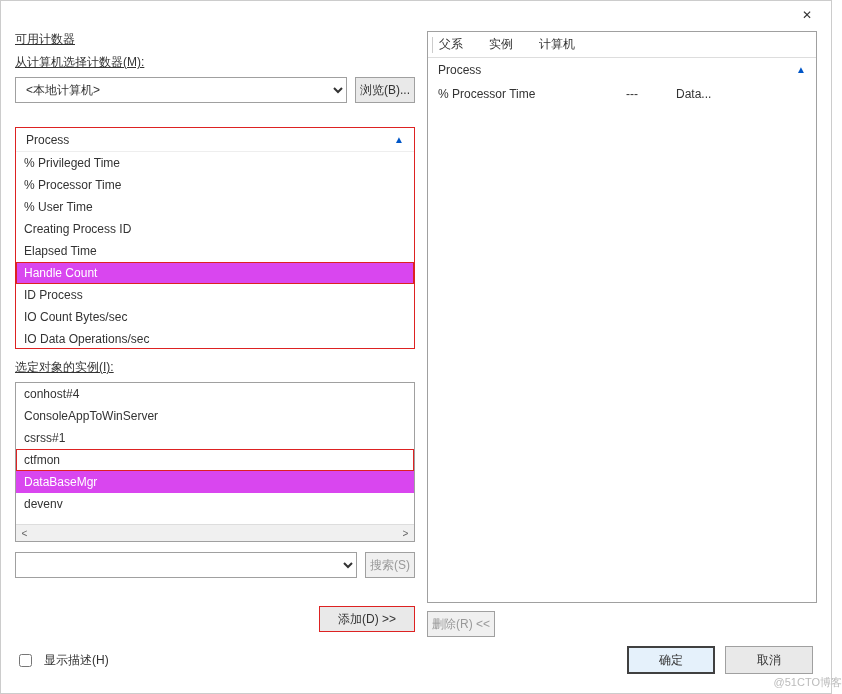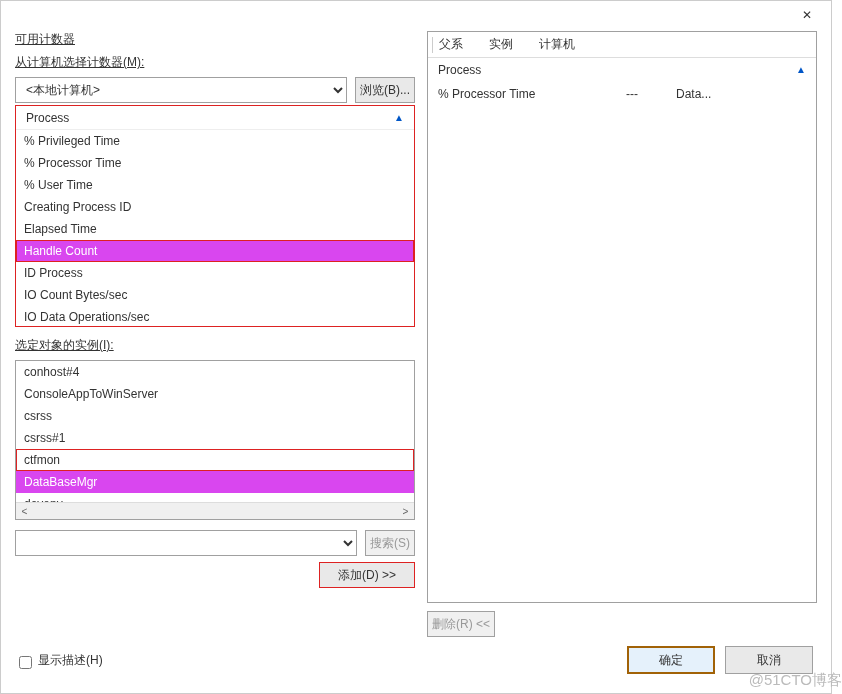--- a/index.html
+++ b/index.html
@@ -4,21 +4,21 @@
 <style>
 * { box-sizing: border-box; margin: 0; padding: 0; font-family: "Microsoft YaHei", "Segoe UI", Arial, sans-serif; font-size: 12px; color: #333; }
 body { background: #fff; width: 842px; height: 694px; position: relative; }
 .dialog { width: 832px; height: 694px; border: 1px solid #ccc; background: #fff; position: relative; display: flex; flex-direction: column; }
 .titlebar { height: 30px; display: flex; justify-content: flex-end; align-items: flex-start; padding-right: 2px; }
 .close-btn { width: 44px; height: 28px; display: flex; align-items: center; justify-content: center; cursor: pointer; font-size: 14px; }
 .content { flex: 1; display: flex; padding: 0 14px; gap: 12px; }
 .left-pane { width: 400px; display: flex; flex-direction: column; }
 .right-pane { flex: 1; display: flex; flex-direction: column; }
 .section-title { margin-bottom: 6px; text-decoration: underline; }
-.row { display: flex; align-items: center; gap: 8px; margin-bottom: 2px; }
+.row { display: flex; align-items: center; gap: 8px; margin-bottom: 24px; }
 select.combo, input.combo { height: 26px; border: 1px solid #a0a0a0; background: #fff; padding: 0 6px; flex: 1; }
 button.btn { height: 26px; border: 1px solid #a0a0a0; background: #e9e9e9; padding: 0 4px; cursor: pointer; }
 button.btn:disabled { color: #999; background: #f0f0f0; cursor: default; }
 .listbox { border: 1px solid #a0a0a0; background: #fff; overflow: hidden; position: relative; display: flex; flex-direction: column; }
 .list-scrollable { overflow-y: scroll; flex: 1; }
 .listbox.counters { height: 222px; margin-bottom: 10px; }
 .listbox.instances { height: 160px; margin-bottom: 10px; }
 .list-item { height: 22px; line-height: 22px; padding: 0 8px; cursor: default; white-space: nowrap; overflow: hidden; }
 .list-item.sel { background: #d946ef; color: #fff; }
 .group-header { height: 24px; line-height: 24px; padding: 0 10px; color: #0056c7; display: flex; justify-content: space-between; align-items: center; cursor: pointer; border-bottom: 1px solid #eee; }
@@ -27,26 +27,26 @@
 .th { padding: 0 6px; }
 .th.c1 { flex: 2.2; } .th.c2 { width: 50px; } .th.c3 { width: 50px; } .th.c4 { flex: 1; }
 .table-group { height: 24px; line-height: 24px; padding: 0 10px; color: #0056c7; display: flex; justify-content: space-between; align-items: center; }
 .table-row { display: flex; height: 24px; align-items: center; padding: 0 4px; }
 .td { padding: 0 6px; overflow: hidden; white-space: nowrap; }
 .td.c1 { flex: 2.2; } .td.c2 { width: 50px; } .td.c3 { width: 50px; } .td.c4 { flex: 1; }
 .hscroll { height: 17px; background: #f0f0f0; border-top: 1px solid #ddd; display: flex; justify-content: space-between; }
 .hscroll span { width:17px; text-align:center; font-size:10px; color:#666; line-height:17px; }
 .add-row { display: flex; justify-content: flex-end; margin-top: 4px; }
 .footer { height: 56px; border-top: 0; display: flex; justify-content: space-between; align-items: center; padding: 0 18px 10px 18px; }
-.checkbox-row { display:flex; align-items:flex-end; gap:6px; }
+.checkbox-row { display:flex; align-items:center; gap:12px; }
 .footer-btns { display:flex; gap:10px; }
 .footer-btns button { width: 88px; height: 28px; }
-button.primary { border: 2px solid #a16207; background:#e5f1fb; }
+button.primary { border: 2px solid #404040; background:#e5f1fb; }
 .red-box { outline: 1px solid #d22; outline-offset: -1px; }
-.watermark { position:absolute; right:0; bottom:4px; font-size:15px; color:#bbb; }
+.watermark { position:absolute; right:0; bottom:4px; font-size:11px; color:#bbb; }
 .caret { font-size:10px; color:#0056c7; }
 .header-vert-sep { border-left:1px solid #ccc; height:16px; }
 ::-webkit-scrollbar { width:17px; height:17px; }
 ::-webkit-scrollbar-track { background:#f0f0f0; }
 ::-webkit-scrollbar-thumb { background:#c2c2c2; }
 </style>
 </head>
 <body>
 
 <div class="dialog">
@@ -86,21 +86,20 @@
           <div class="list-item">IO Data Operations/sec</div>
         </div>
       </div>
 
       <div class="section-title">选定对象的实例(I):</div>
 
       <div class="listbox instances">
         <div class="list-scrollable">
           <div class="list-item">conhost#4</div>
           <div class="list-item">ConsoleAppToWinServer</div>
-          <div class="list-item">csrss</div>
           <div class="list-item">csrss#1</div>
           <div class="list-item red-box">ctfmon</div>
           <div class="list-item sel">DataBaseMgr</div>
           <div class="list-item">devenv</div>
         </div>
         <div class="hscroll">
           <span>&lt;</span>
           <span>&gt;</span>
         </div>
       </div>

